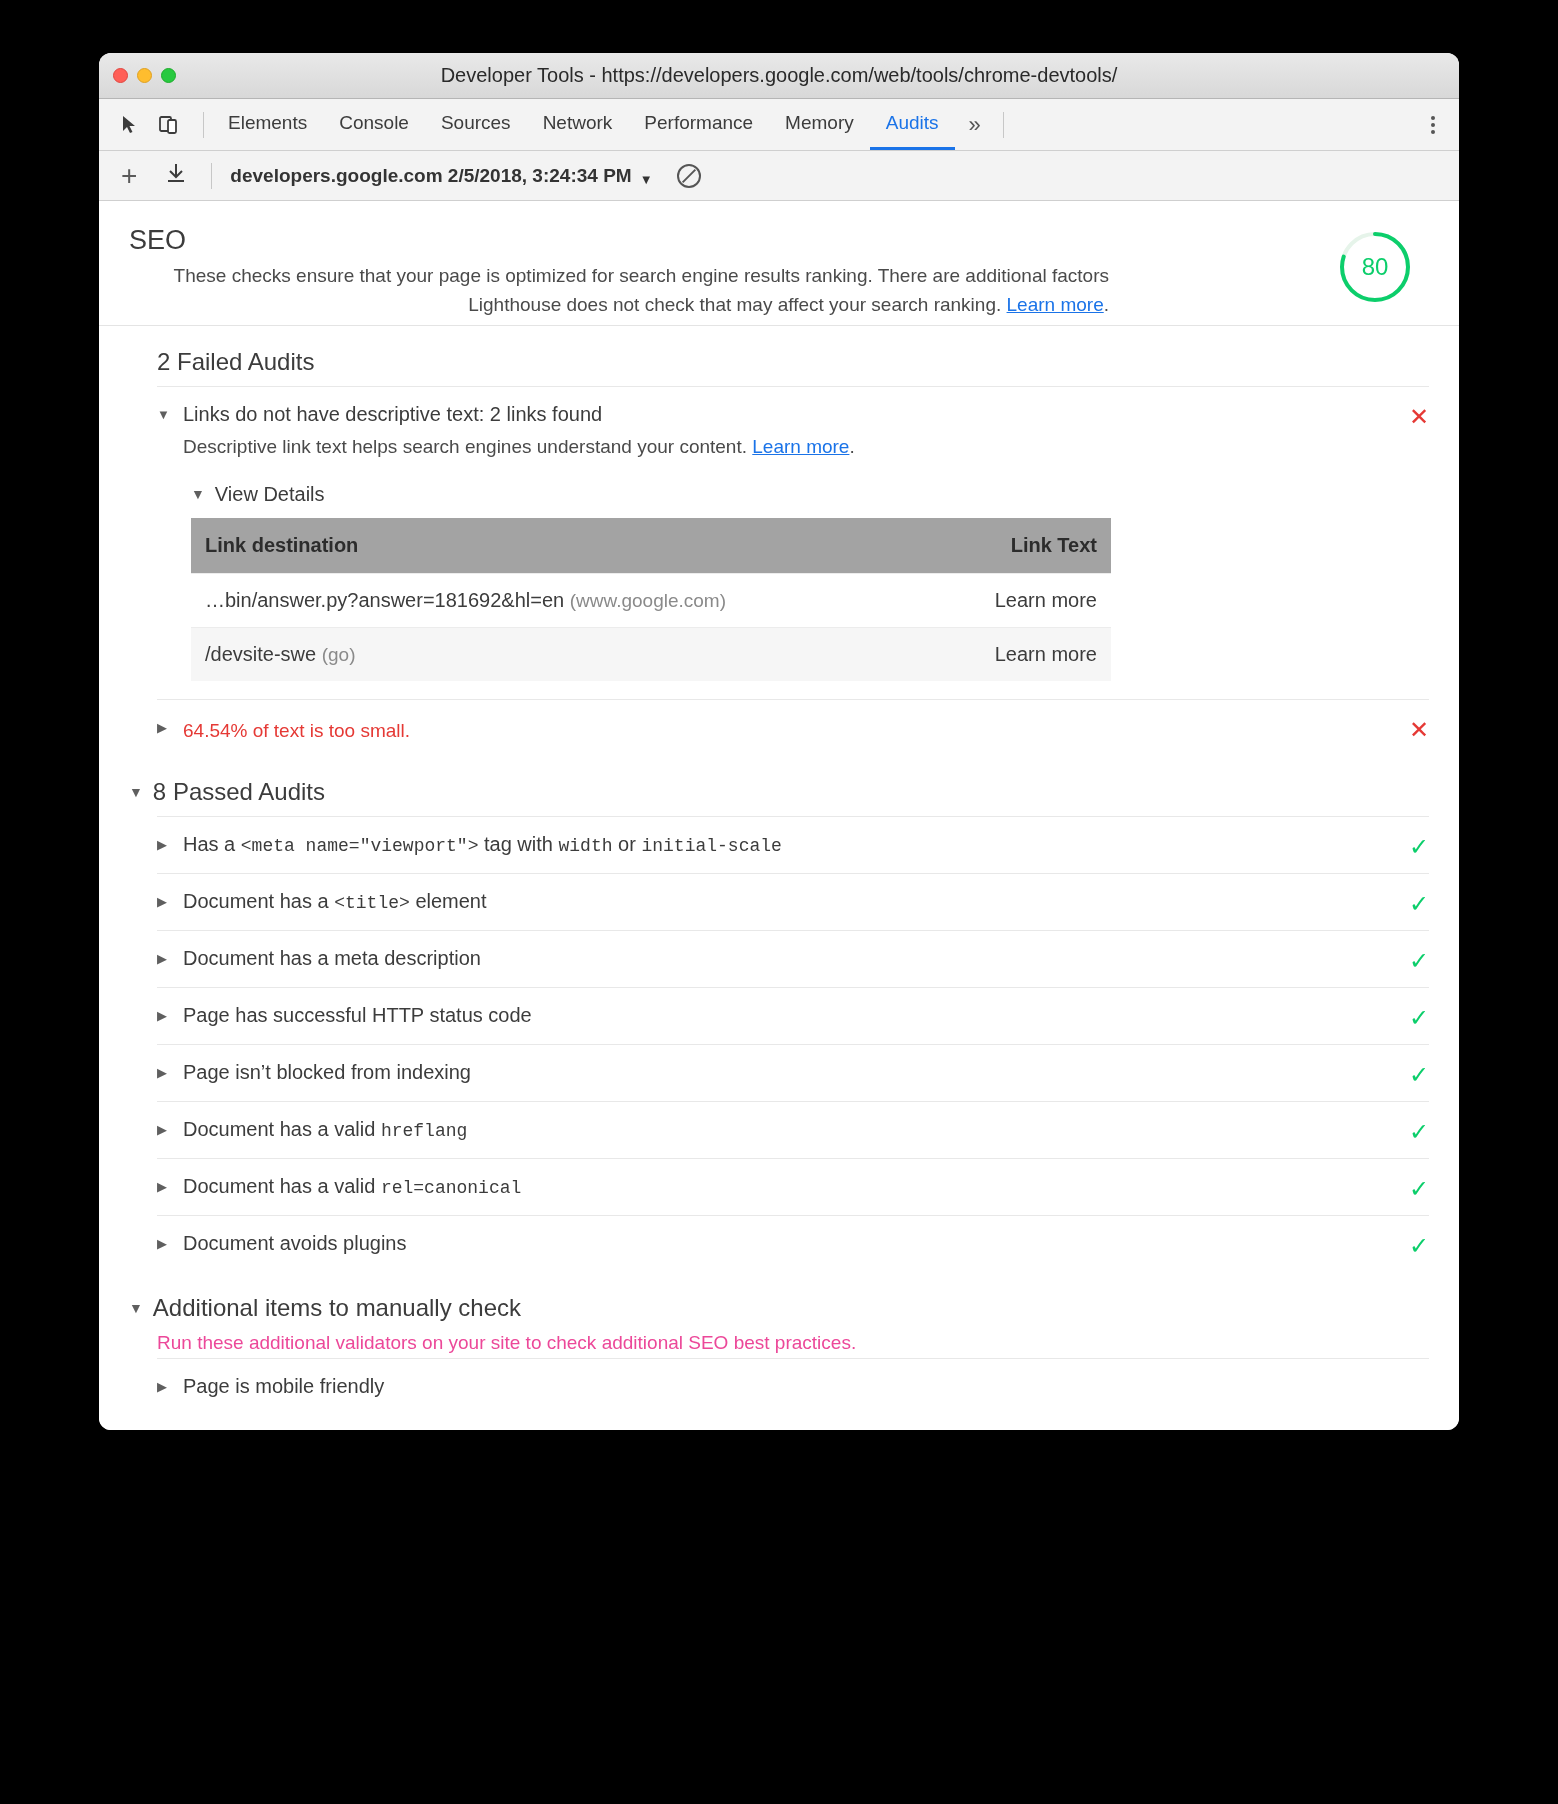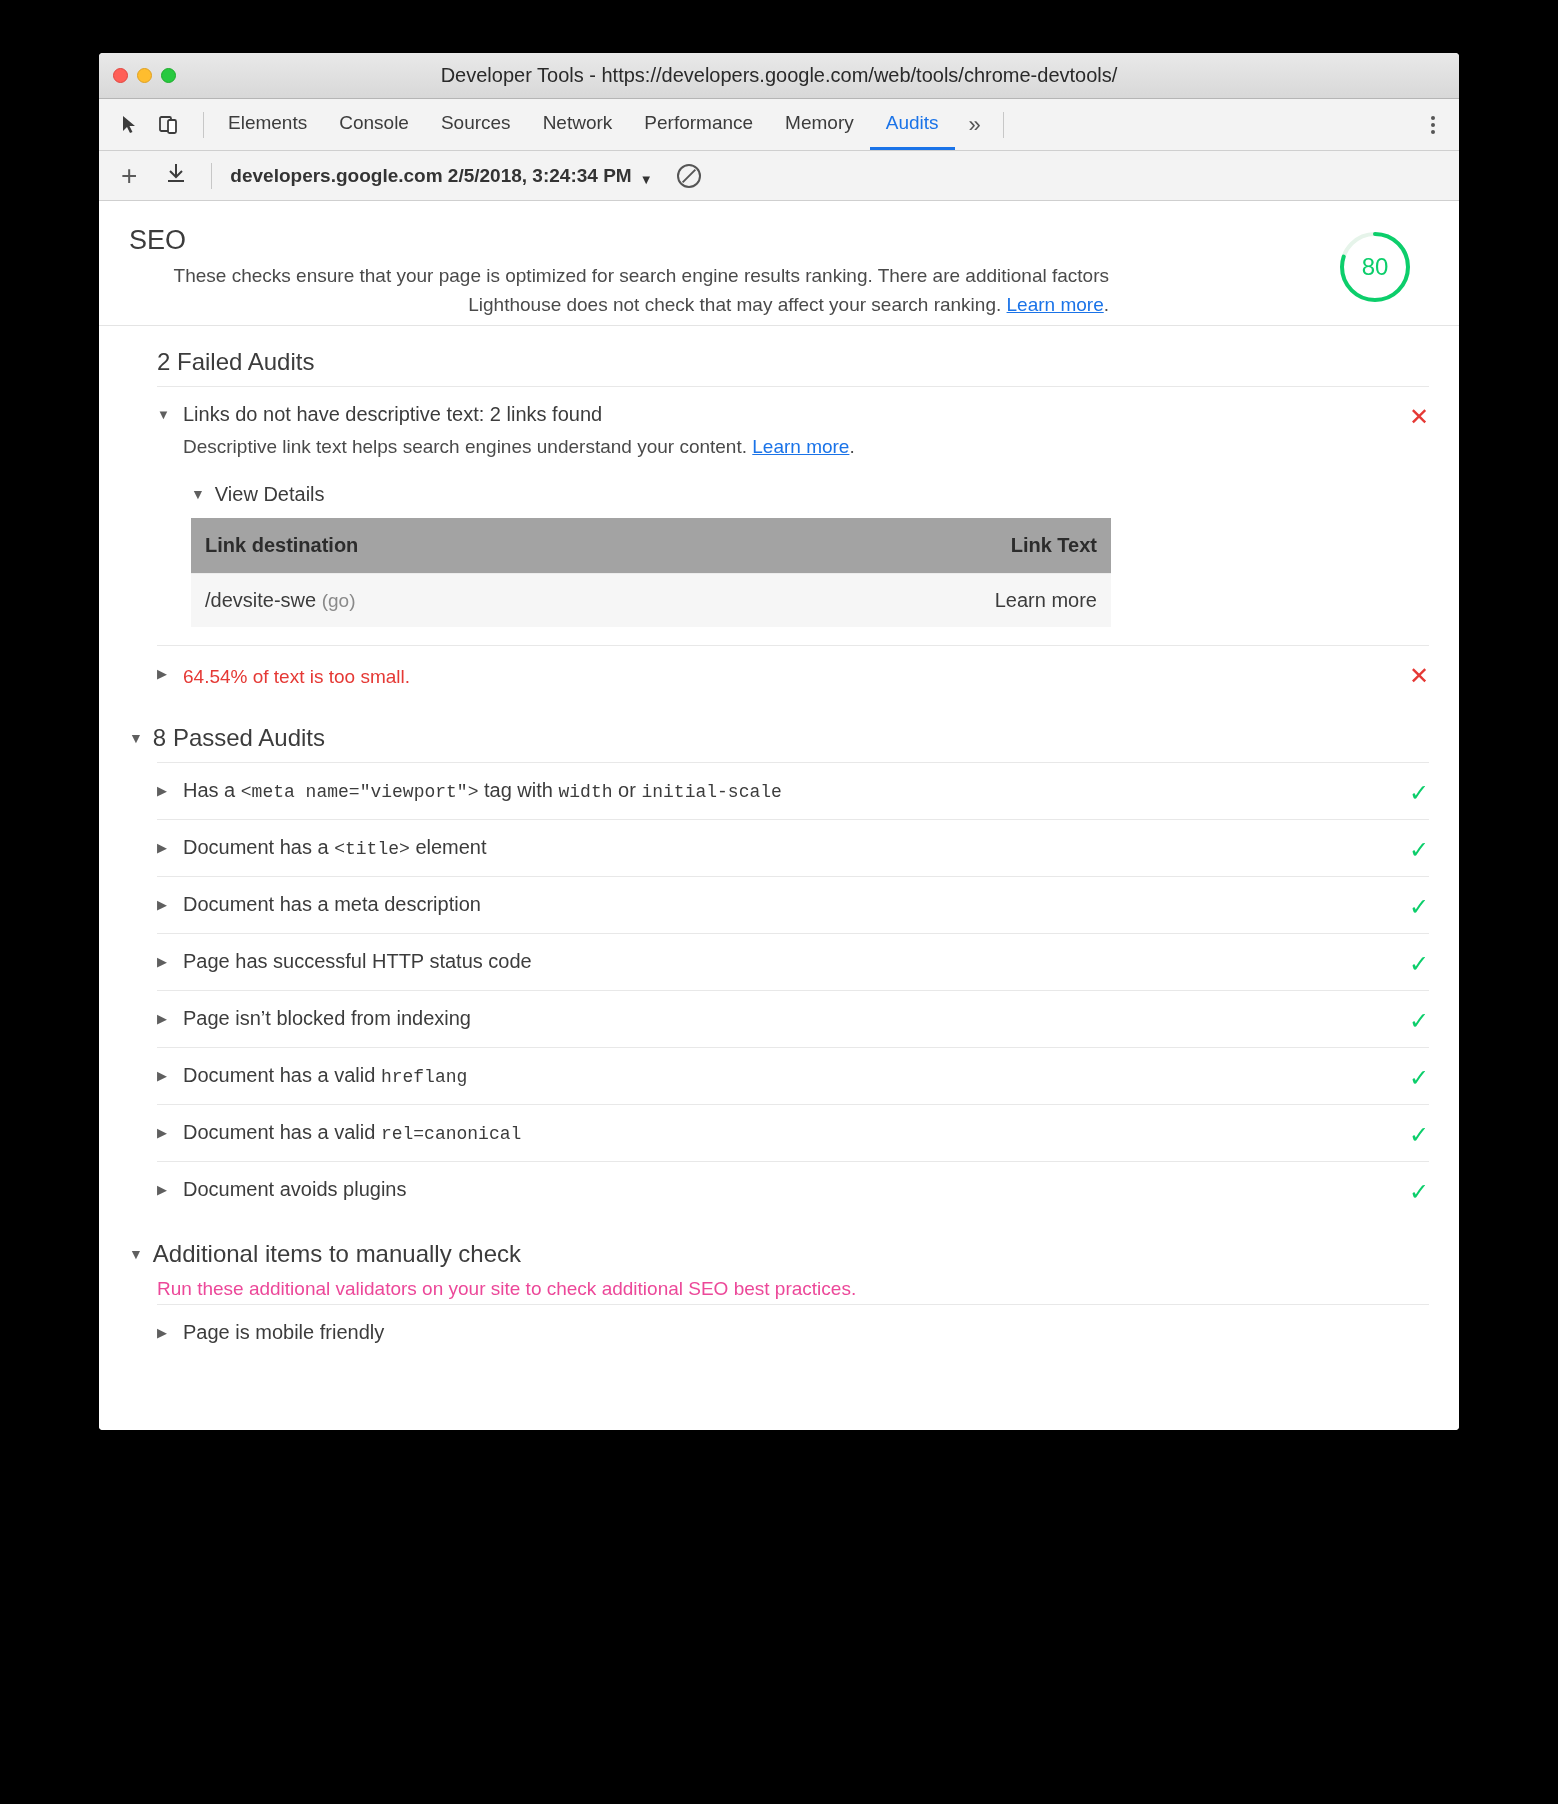--- a/index.html
+++ b/index.html
@@ -7,21 +7,21 @@
     margin: 0; padding: 0;
     background: #000;
     width: 1558px; height: 1804px;
     font-family: "Liberation Sans", sans-serif;
   }
   #window {
     position: absolute;
     left: 99px; top: 53px;
     width: 1360px; height: 1377px;
     background: #fff;
-    border-radius: 4px;
+    border-radius: 12px;
     overflow: hidden;
     box-shadow: 0 6px 24px rgba(0,0,0,0.4);
   }
   
   .titlebar {
     height: 46px;
     background: linear-gradient(#e9e9e9, #d8d8d8);
     border-bottom: 1px solid #b5b5b5;
     display: flex;
     align-items: center;
@@ -365,20 +365,24 @@
           </div>
 
           <table class="details">
             <thead>
               <tr>
                 <th>Link destination</th>
                 <th class="right">Link Text</th>
               </tr>
             </thead>
             <tbody>
+              <tr>
+                <td><span>…bin/answer.py?answer=181692&amp;hl=en</span> <span class="dim">(www.google.com)</span></td>
+                <td class="right">Learn more</td>
+              </tr>
               <tr class="alt">
                 <td><span>/devsite-swe</span> <span class="dim">(go)</span></td>
                 <td class="right">Learn more</td>
               </tr>
             </tbody>
           </table>
         </div>
         <div class="status fail">✕</div>
       </div>
 

